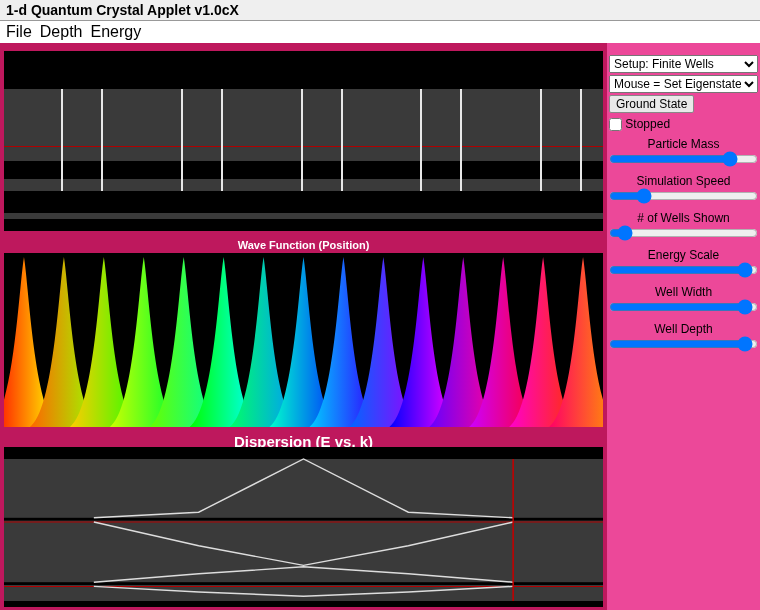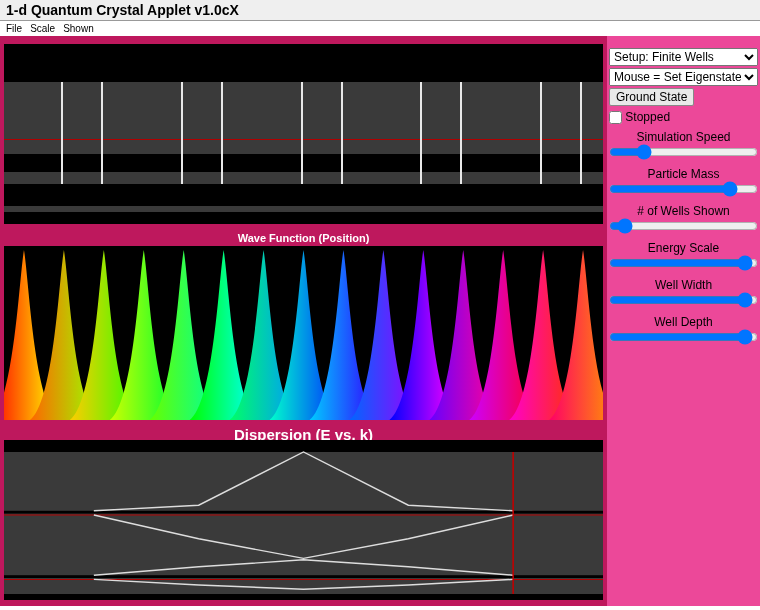--- a/index.html
+++ b/index.html
@@ -18,21 +18,21 @@
     padding: 2px 6px;
     font-weight: bold;
     font-size: 14px;
     border-bottom: 1px solid #999;
     background: #efefef;
   }
   .menubar {
     display: flex;
     gap: 4px;
     padding: 2px 4px;
-    font-size: 10px;
+    font-size: 16px;
     background: #fff;
   }
   .menubar span { padding: 0 2px; cursor: default; }
   .main {
     display: flex;
     height: calc(610px - 20px - 20px);
   }
   .viz {
     background: #be185d;
     flex: 1;
@@ -140,22 +140,22 @@
 </head>
 <body>
 
 <div class="titlebar">
   <span>1-d Quantum Crystal Applet v1.0c</span>
   <span style="font-weight:bold;cursor:default;">X</span>
 </div>
 
 <div class="menubar">
   <span>File</span>
-  <span>Scale</span>
-  <span>Shown</span>
+  <span>Depth</span>
+  <span>Energy</span>
 </div>
 
 <div class="main">
   <div class="viz">
 
     <div class="panel wells-panel">
       <div class="wells-bg">
         <div class="wells-topband"></div>
         <div class="redline"></div>
         <div class="wells-midband"></div>
@@ -290,28 +290,28 @@
     <select>
       <option>Mouse = Set Eigenstate</option>
     </select>
     <button>Ground State</button>
     <div class="chk-row">
       <input type="checkbox" style="">
       <span>Stopped</span>
     </div>
 
     <div class="slider-block">
+      <label>Particle Mass</label>
+      <input type="range" value="85" style="">
+    </div>
+    <div class="slider-block">
       <label>Simulation Speed</label>
       <input type="range" value="20" style="">
     </div>
     <div class="slider-block">
-      <label>Particle Mass</label>
-      <input type="range" value="85" style="">
-    </div>
-    <div class="slider-block">
       <label># of Wells Shown</label>
       <input type="range" value="6" style="">
     </div>
     <div class="slider-block">
       <label>Energy Scale</label>
       <input type="range" value="96" style="">
     </div>
     <div class="slider-block">
       <label>Well Width</label>
       <input type="range" value="96" style="">

